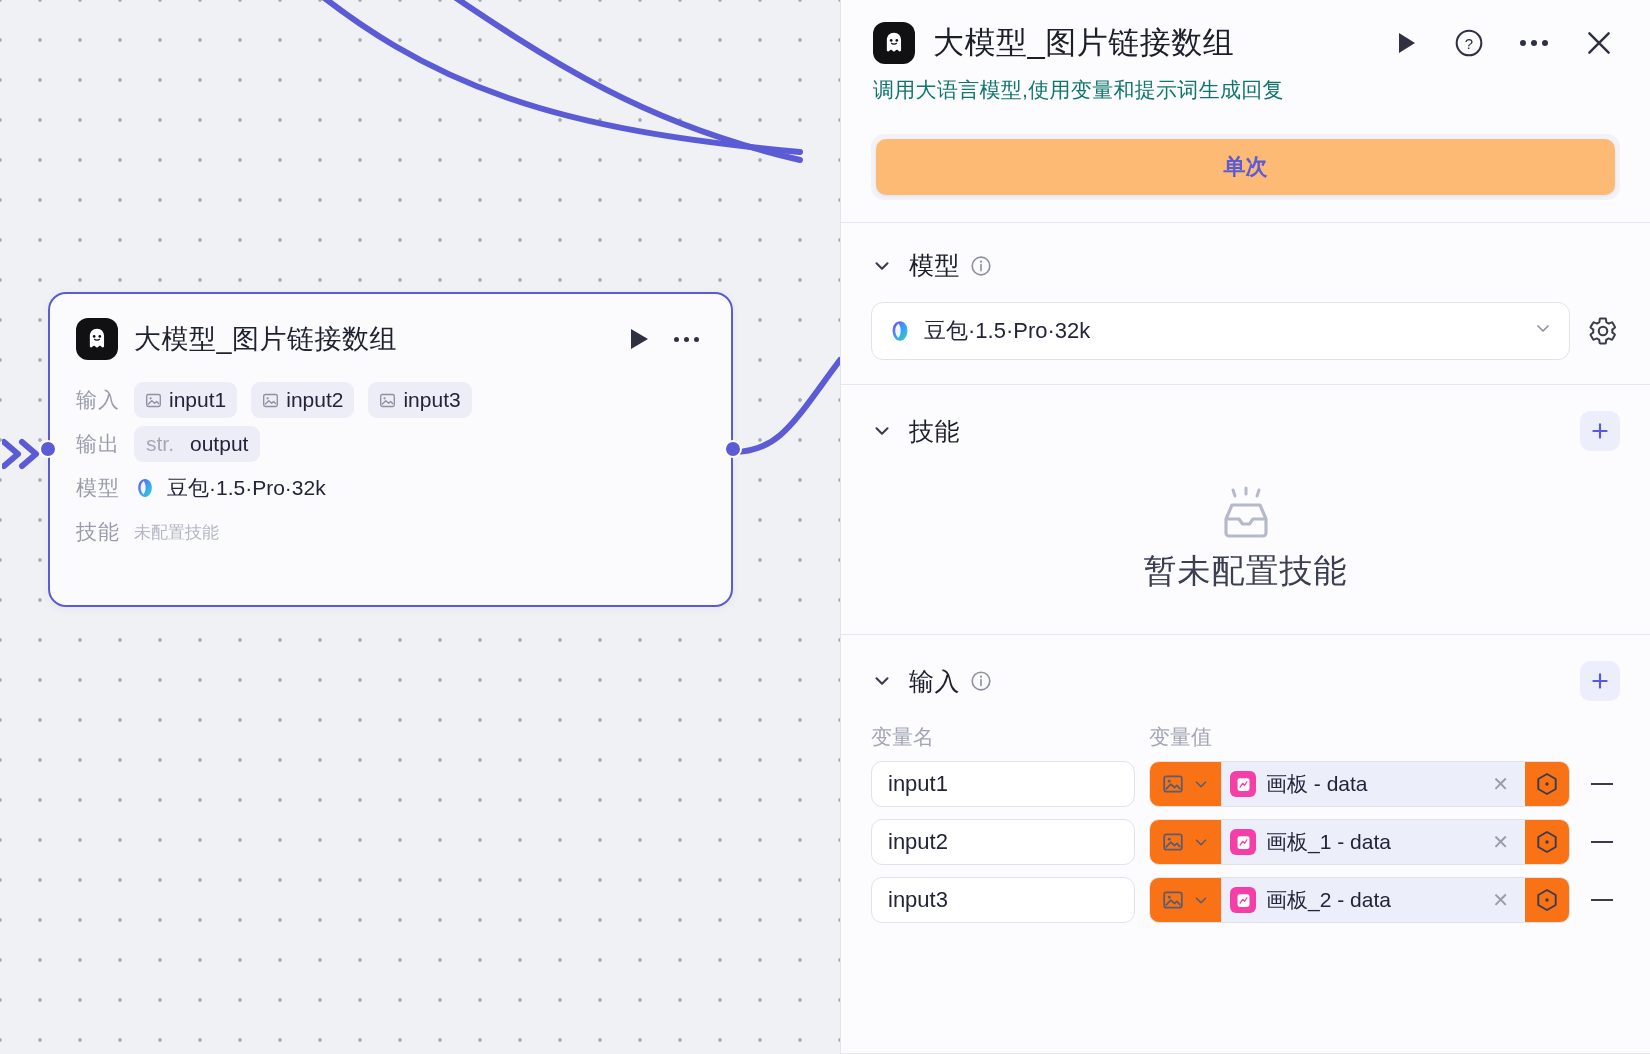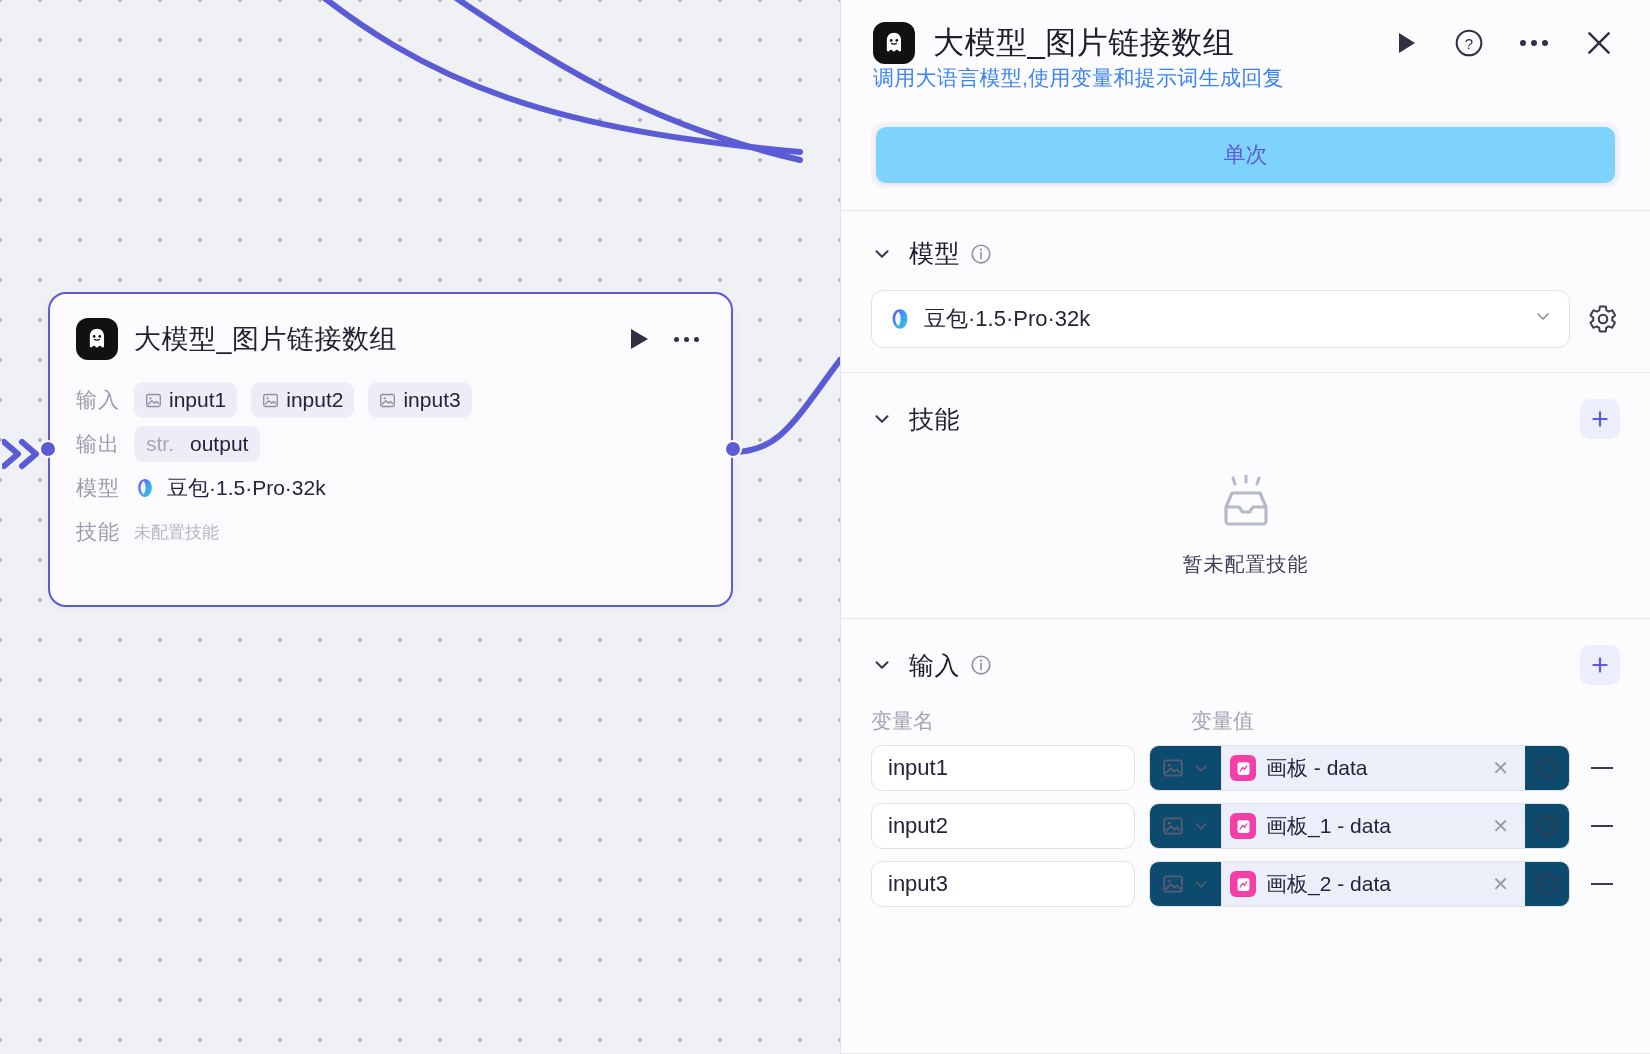--- a/index.html
+++ b/index.html
@@ -74,31 +74,31 @@
   #panel {
     position: absolute; left: 840px; top: 0; width: 810px; height: 1054px;
     background: #fcfcfe; border-left: 1px solid #e3e4ea;
     display: flex; flex-direction: column;
   }
   .panel-head { padding: 22px 36px 20px 32px; }
   .ph-top { display: flex; align-items: center; }
   .ph-title { font-size: 31px; color: #1d1e2c; margin-left: 18px; letter-spacing: .5px; white-space: nowrap; }
   .ph-actions { margin-left: auto; display: flex; align-items: center; gap: 36px; }
   .icon-btn { cursor: pointer; display: flex; align-items: center; justify-content: center; }
-  .ph-sub { font-size: 21px; color: #3b82f6; margin-top: 0; letter-spacing: .3px; }
+  .ph-sub { font-size: 21px; color: #0f766e; margin-top: 12px; letter-spacing: .3px; }
 
   .tabs-wrap { padding: 10px 30px 22px 30px; }
   .tabs {
     display: flex; background: #f2f3f8; border-radius: 13px; padding: 5px; gap: 4px;
   }
   .tab {
     flex: 1; text-align: center; padding: 13px 0; font-size: 22px;
     color: #5c5e6e; border-radius: 10px; cursor: pointer;
   }
-  .tab.active { background: #7dd3fc; color: #5b5bd6; box-shadow: 0 1px 3px rgba(40,40,90,.09); }
+  .tab.active { background: #fdba74; color: #5b5bd6; box-shadow: 0 1px 3px rgba(40,40,90,.09); font-weight: bold; }
 
   .divider { height: 1px; background: #e7e8ee; }
   .section { padding: 26px 30px 24px 30px; }
   .sec-head { display: flex; align-items: center; }
   .sec-title { font-size: 25px; color: #1d1e2c; margin-left: 16px; letter-spacing: .5px; }
   .info-i { margin-left: 10px; display: flex; align-items: center; cursor: pointer; }
   .plus-btn {
     margin-left: auto; width: 40px; height: 40px; border-radius: 10px;
     background: #eceefb; display: flex; align-items: center; justify-content: center;
     cursor: pointer;
@@ -108,34 +108,34 @@
   .model-select-row { display: flex; align-items: center; gap: 16px; margin-top: 20px; }
   .model-select {
     flex: 1; display: flex; align-items: center; gap: 12px;
     border: 1.5px solid #e2e3ea; border-radius: 12px; background: #fff;
     padding: 13px 16px; font-size: 22px; color: #23243a; cursor: pointer;
   }
   .model-select .caret { margin-left: auto; }
   .gear-btn { width: 34px; height: 34px; display: flex; align-items: center; justify-content: center; cursor: pointer; }
 
   .empty-skills { text-align: center; padding: 34px 0 16px 0; }
-  .empty-skills .cap { font-size: 20px; color: #3c3e52; margin-top: 14px; letter-spacing: 1px; font-family: Liberation Mono, monospace; }
-
-  .col-heads { display: flex; margin-top: 22px; font-size: 21px; color: #a3a5b4; gap: 42px; }
+  .empty-skills .cap { font-size: 33px; color: #3c3e52; letter-spacing: 1px; font-family: Liberation Mono, monospace; }
+
+  .col-heads { display: flex; margin-top: 22px; font-size: 21px; color: #a3a5b4; }
   .col-heads .c1 { width: 278px; flex: 0 0 278px; }
   .var-rows { margin-top: 10px; display: flex; flex-direction: column; gap: 12px; }
   .var-row { display: flex; align-items: center; gap: 14px; }
   .var-name {
     width: 264px; flex: 0 0 264px; height: 46px; border: 1.5px solid #e2e3ea;
     border-radius: 11px; background: #fff; padding: 0 16px; font-size: 22px;
     color: #23243a; display: flex; align-items: center; cursor: text;
   }
   .var-value {
     flex: 1; height: 46px; border: 1.5px solid #e2e3ea; border-radius: 10px;
-    background: #0c4a6e; display: flex; align-items: center; overflow: hidden;
+    background: #f97316; display: flex; align-items: center; overflow: hidden;
   }
   .vv-type {
     display: flex; align-items: center; gap: 8px; padding: 0 11px 0 12px;
     height: 100%; border-right: 1.5px solid #e2e3ea; cursor: pointer;
   }
   .vv-token {
     flex: 1; height: 100%; display: flex; align-items: center; gap: 10px;
     background: #eceefa; padding: 0 10px 0 8px; cursor: pointer; min-width: 0;
   }
   .tok-badge {

